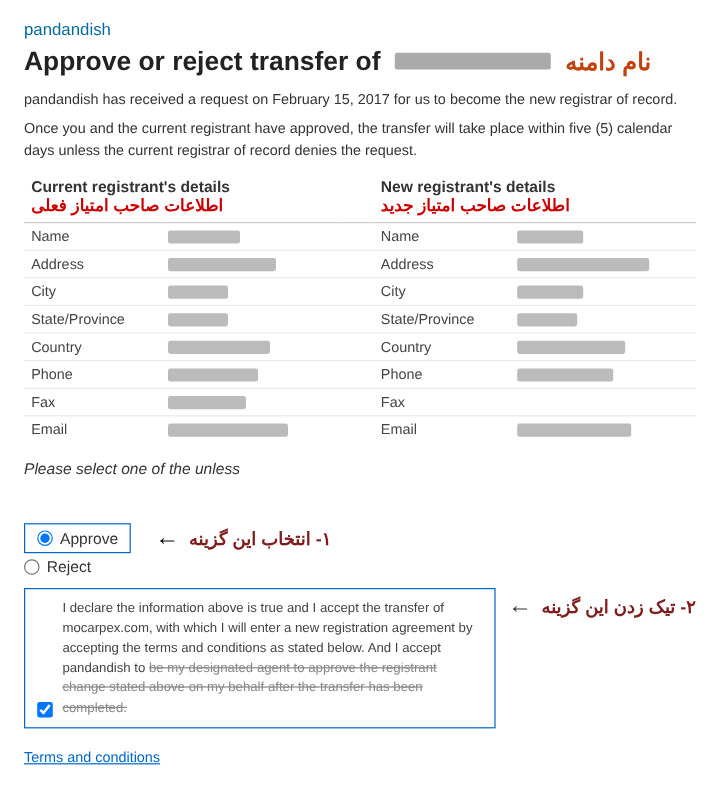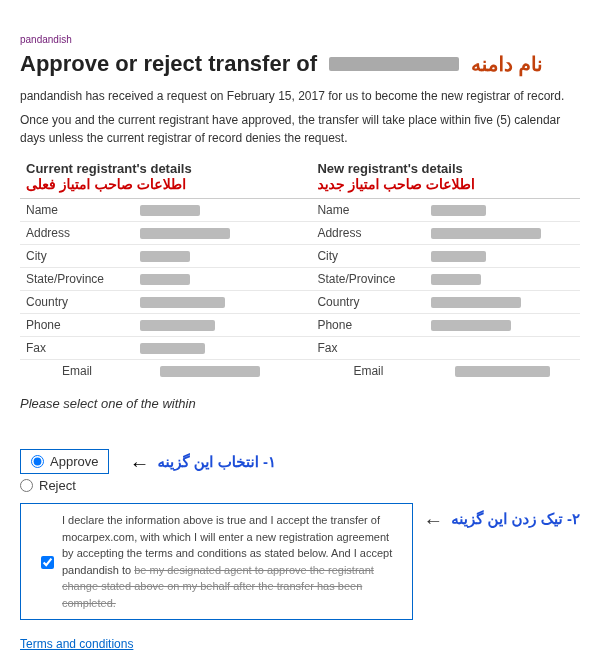--- a/index.html
+++ b/index.html
@@ -6,24 +6,23 @@
     body {
       font-family: Arial, sans-serif;
       font-size: 13px;
       color: #333;
       background: #fff;
       padding: 16px 20px;
       width: 600px;
       min-height: 654px;
     }
     .site-name {
-      font-size: 10px;
-      color: #701a75;
+      font-size: 14px;
+      color: #0369a1;
       margin-bottom: 6px;
-      margin-top: 18px;
     }
     .page-title {
       font-size: 22px;
       font-weight: bold;
       color: #222;
       margin-bottom: 10px;
       display: flex;
       align-items: center;
       gap: 12px;
       flex-wrap: wrap;
@@ -68,21 +67,20 @@
       border-bottom: 1px solid #ccc;
     }
     .registrant-table td {
       padding: 4px 6px;
       border-bottom: 1px solid #e8e8e8;
       color: #444;
       margin-top: 36px;
     }
     .registrant-table tr:last-child td {
       border-bottom: none;
-      text-align: center;
     }
     .col-label {
       color: #555;
       width: 90px;
       white-space: nowrap;
     }
     .col-value {
       color: #888;
       width: 120px;
     }
@@ -105,35 +103,35 @@
     }
     .approve-box {
       border: 1px solid #0066cc;
       display: inline-flex;
       align-items: center;
       padding: 4px 10px;
       gap: 6px;
       background: #fff;
     }
     .annotation-text {
-      color: #1d4ed8;
+      color: #7f1d1d;
       font-size: 15px;
       font-weight: bold;
       direction: rtl;
       font-family: Arial, sans-serif;
     }
     .declare-box {
       border: 1px solid #0066cc;
-      padding: 8px 20px;
+      padding: 8px 10px;
       font-size: 11px;
       color: #444;
       margin-bottom: 10px;
       line-height: 1.5;
       display: flex;
-      align-items: center;
+      align-items: flex-end;
       gap: 8px;
       background: #fff;
     }
     .declare-box input[type="checkbox"] {
       margin-top: 2px;
       flex-shrink: 0;
     }
     .declare-text s {
       color: #888;
     }
@@ -245,21 +243,21 @@
       <td class="col-label">Email</td>
       <td class="col-value"><span style="background:#bbb;display:inline-block;height:11px;border-radius:2px;vertical-align:middle;width:95px;"></span></td>
     </tr>
     </tbody>
 </table>
 
 <div class="options-section">
   <div class="options-label">
     <span>Please select</span>
     <span> </span><span style="font-style:italic">one</span>
-    <span> </span><span>of the within</span>
+    <span> </span><span>of the unless</span>
   </div>
 
   <div style="display:flex; align-items:center; gap:20px; margin-bottom:4px;margin-top:38px;">
     <div class="approve-box">
       <input type="radio" name="transfer_option" checked="" id="approveRadio" style="">
       <label for="approveRadio">Approve</label>
     </div>
     <div style="display:flex; align-items:center; gap:8px;">
       <span style="font-size:20px; color:#000;">←</span>
       <span class="annotation-text">۱- انتخاب این گزینه</span>

